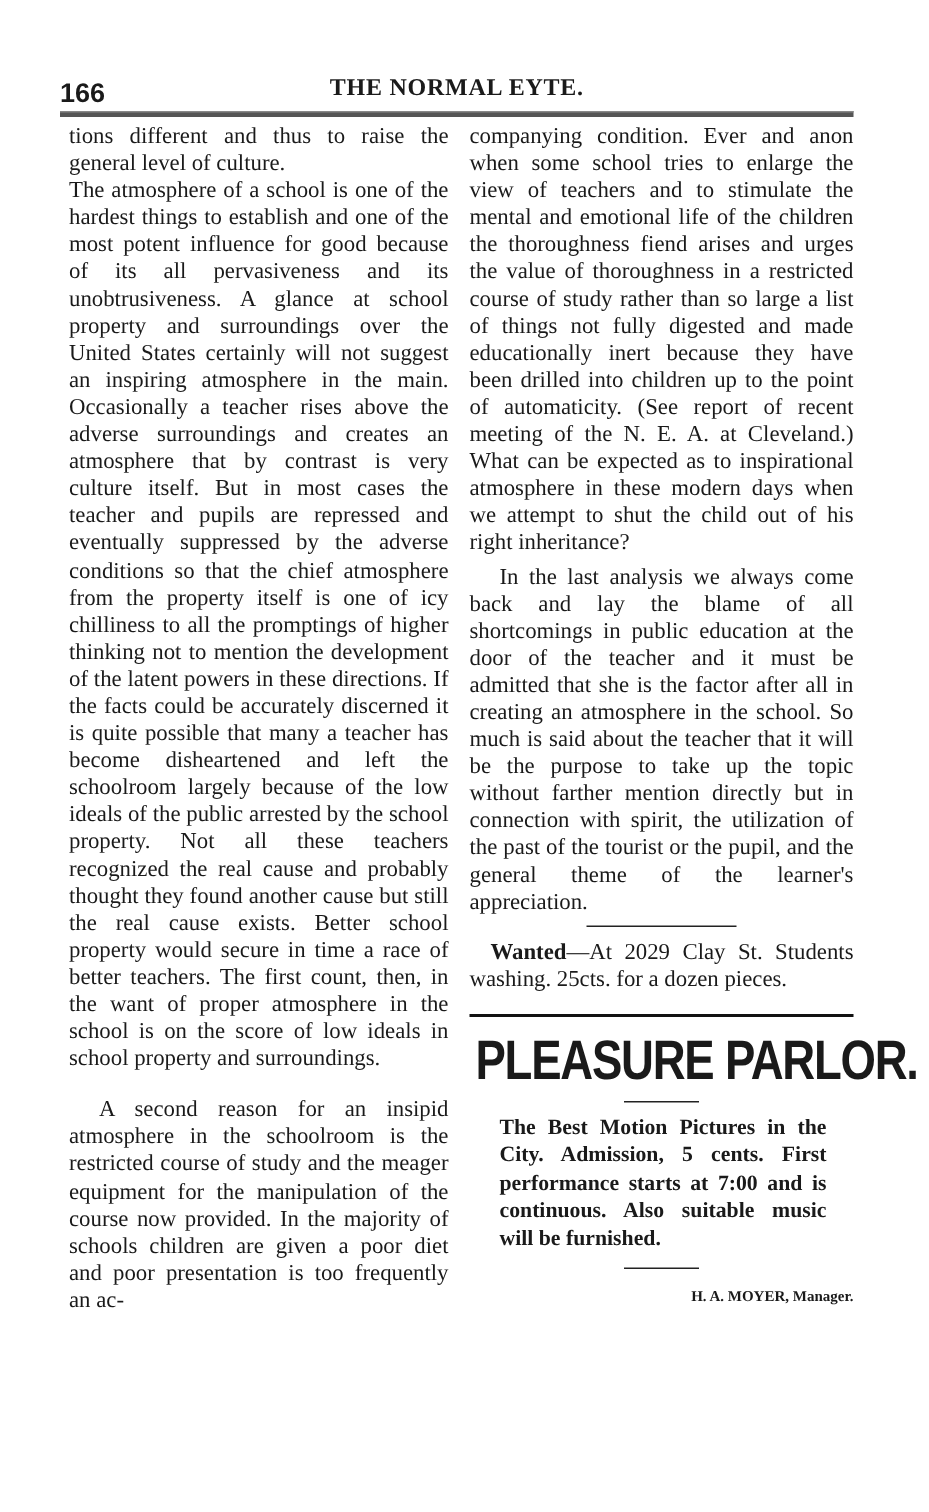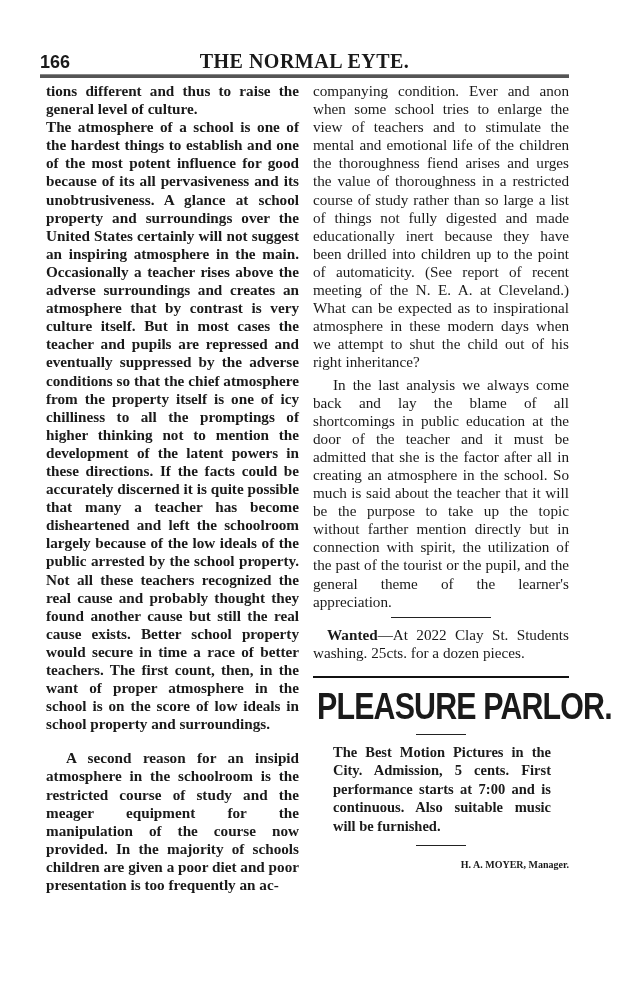--- a/index.html
+++ b/index.html
@@ -1,22 +1,22 @@
 <!DOCTYPE html>
 <html><head>
   <meta charset="utf-8">
   <style>
     html, body { margin: 0; padding: 0; background: #ffffff; }
     body { width: 619px; height: 1008px; position: relative; overflow: hidden; color: #1a1a1a; font-family: "DejaVu Serif", serif; }
     .header { position: absolute; top: 52px; left: 40px; width: 529px; height: 18px; }
     .page-num { position: absolute; left: 0; top: 0; font-family: "Liberation Sans", sans-serif; font-weight: bold; font-size: 18px; }
-    .journal-title { position: absolute; left: 0; right: 0; text-align: center; top: -2px; font-family: "Liberation Serif", serif; font-weight: bold; font-size: 20px; letter-spacing: 0.5px; }
+    .journal-title { position: absolute; left: 0; right: 0; text-align: center; top: -2px; font-family: "Liberation Serif", serif; font-weight: bold; font-size: 16px; letter-spacing: 0.5px; }
     .header-rule { position: absolute; top: 74px; left: 40px; width: 529px; height: 3px; background: #555; border-top: 1px solid #888; }
     .col { position: absolute; top: 82px; font-family: "Liberation Serif", serif; font-size: 15.2px; line-height: 18.1px; text-align: justify; }
-    .col-left { left: 46px; width: 253px; font-weight: bold; }
+    .col-left { left: 46px; width: 253px; }
     .col-right { left: 313px; width: 256px; }
     .col p { margin: 0; }
     .col p.indent { text-indent: 20px; }
     .col p.noindent { text-indent: 0; }
     .short-rule { width: 100px; height: 1px; background: #222; margin: 6px auto 8px auto; }
     .wanted { text-indent: 14px; }
     .wanted b { font-weight: bold; }
     .long-rule { height: 2px; background: #111; margin: 14px 0 8px 0; }
     .ad-title { font-family: "Liberation Sans", sans-serif; font-weight: bold; font-size: 37px; line-height: 42px; letter-spacing: -1px; transform: scaleX(0.82); transform-origin: left; white-space: nowrap; margin: 2px 0 6px 4px; }
     .ad-rule { width: 50px; height: 1px; background: #222; margin: 4px auto 8px auto; }
@@ -35,20 +35,20 @@
 <div class="col col-left">
   <p class="noindent">tions different and thus to raise the general level of culture.</p>
   <p class="noindent">The atmosphere of a school is one of the hardest things to establish and one of the most potent influence for good because of its all pervasiveness and its unobtrusiveness. A glance at school property and surroundings over the United States certainly will not suggest an inspiring atmosphere in the main. Occasionally a teacher rises above the adverse surroundings and creates an atmosphere that by contrast is very culture itself. But in most cases the teacher and pupils are repressed and eventually suppressed by the adverse conditions so that the chief atmosphere from the property itself is one of icy chilliness to all the promptings of higher thinking not to mention the development of the latent powers in these directions. If the facts could be accurately discerned it is quite possible that many a teacher has become disheartened and left the schoolroom largely because of the low ideals of the public arrested by the school property. Not all these teachers recognized the real cause and probably thought they found another cause but still the real cause exists. Better school property would secure in time a race of better teachers. The first count, then, in the want of proper atmosphere in the school is on the score of low ideals in school property and surroundings.</p>
   <p class="indent" style="margin-top:16px">A second reason for an insipid atmosphere in the schoolroom is the restricted course of study and the meager equipment for the manipulation of the course now provided. In the majority of schools children are given a poor diet and poor presentation is too frequently an ac-</p>
 </div>
 
 <div class="col col-right">
   <p class="noindent">companying condition. Ever and anon when some school tries to enlarge the view of teachers and to stimulate the mental and emotional life of the children the thoroughness fiend arises and urges the value of thoroughness in a restricted course of study rather than so large a list of things not fully digested and made educationally inert because they have been drilled into children up to the point of automaticity. (See report of recent meeting of the N. E. A. at Cleveland.) What can be expected as to inspirational atmosphere in these modern days when we attempt to shut the child out of his right inheritance?</p>
   <p class="indent" style="margin-top:4px">In the last analysis we always come back and lay the blame of all shortcomings in public education at the door of the teacher and it must be admitted that she is the factor after all in creating an atmosphere in the school. So much is said about the teacher that it will be the purpose to take up the topic without farther mention directly but in connection with spirit, the utilization of the past of the tourist or the pupil, and the general theme of the learner's appreciation.</p>
   <div class="short-rule"></div>
-  <p class="wanted"><b>Wanted</b><span>—At 2022 Clay St. Students washing. 25cts. for a dozen pieces.</span></p>
+  <p class="wanted"><b>Wanted</b><span>—At 2029 Clay St. Students washing. 25cts. for a dozen pieces.</span></p>
   <div class="long-rule"></div>
   <div class="ad-title">PLEASURE PARLOR.</div>
   <div class="ad-rule"></div>
   <div class="ad-body">The Best Motion Pictures in the City. Admission, 5 cents. First performance starts at 7:00 and is continuous. Also suitable music will be furnished.</div>
   <div class="ad-rule" style="margin-top:10px"></div>
   <div class="ad-manager">H. A. MOYER, Manager.</div>
 </div>
 
 </body></html>

